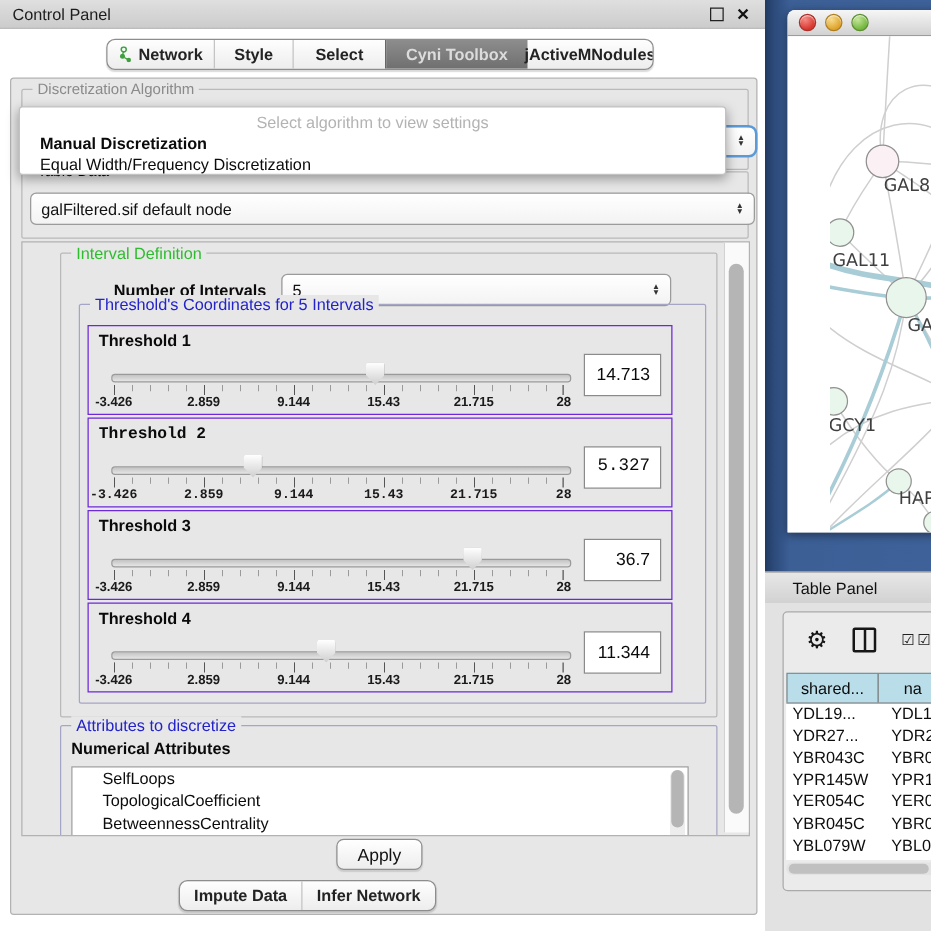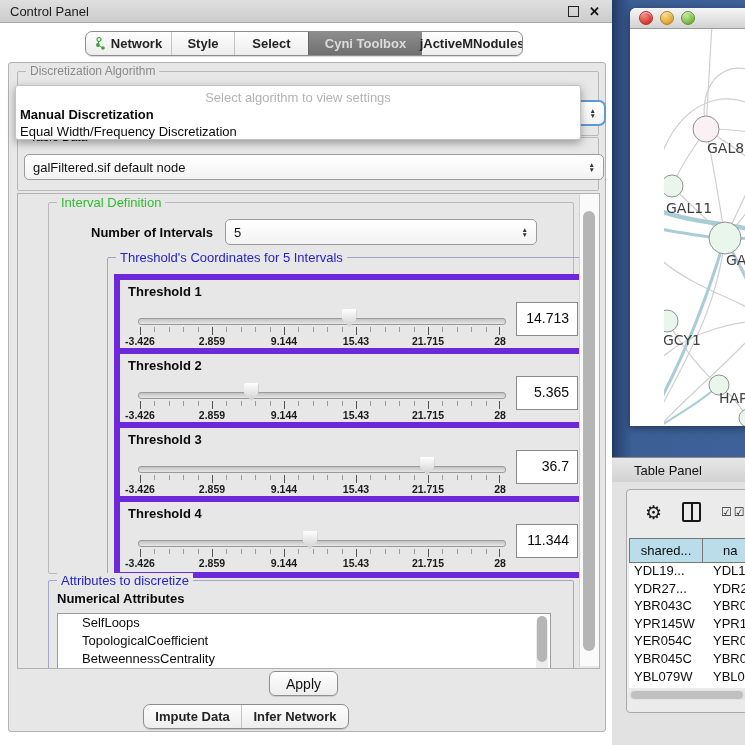--- a/index.html
+++ b/index.html
@@ -41,32 +41,32 @@
   .combo{position:absolute;display:flex;align-items:center;background:linear-gradient(#ffffff,#f3f3f3);
     border:1px solid #9b9b9b;border-radius:5px;font-size:13px;color:#111;padding:0 8px;}
   .combo .spin{margin-left:auto;display:flex;flex-direction:column;align-items:center;
     font-size:6.5px;color:#333;line-height:5px;}
   .combo.focused{border:2px solid #5b9ad6;border-radius:7px;}
 
   
   #algo-popup{position:absolute;left:6px;top:22px;width:564px;height:53px;background:#fff;
     border:1px solid #c2c2c2;border-radius:3px;box-shadow:0 3px 9px rgba(0,0,0,.35);z-index:5;font-size:13px;}
   #algo-popup .ph{color:#b3b3b3;text-align:center;padding-top:4px;height:16px;}
-  #algo-popup .opt{padding:1px 4px;color:#0b0b0b;}
+  #algo-popup .opt{padding:1px 16px;color:#0b0b0b;}
   #algo-popup .opt.hl{font-weight:700;}
 
   
   #main-panel{position:absolute;left:8px;top:130px;width:581px;height:474px;background:#e7e7e7;
     border:1px solid #b2b2b2;overflow:hidden;}
   #main-vscroll{position:absolute;left:561px;top:0;width:19px;height:472px;background:#fafafa;
     border-left:1px solid #d2d2d2;}
   #main-vscroll .vthumb{position:absolute;left:3px;top:17px;width:12px;height:440px;background:#b5b5b5;border-radius:6px;}
 
   
-  .thr-box{position:absolute;left:50px;width:466px;height:70px;border:6px solid #6d28d9;background:#e7e7e7;}
+  .thr-box{position:absolute;left:50px;width:466px;height:70px;border:1px solid #6d28d9;background:#e7e7e7;}
   .thr-label{position:absolute;left:8px;top:4px;font-size:13px;font-weight:700;color:#0a0a0a;}
   .track{position:absolute;left:18px;top:38px;width:366px;height:5px;border:1px solid #9a9a9a;border-radius:3px;
     background:linear-gradient(#c3c3c3,#e6e6e6);}
   .ticks-wrap{position:absolute;left:20px;top:47px;width:360px;height:8px;}
   .ticks-minor{position:absolute;left:0;top:0;width:100%;height:5px;
     background:repeating-linear-gradient(to right,#9a9a9a 0 1px,transparent 1px 4%);}
   .ticks-major{position:absolute;left:0;top:0;width:100%;height:8px;
     background:repeating-linear-gradient(to right,#555 0 1px,transparent 1px 20%);}
   .ticks-major::after{content:'';position:absolute;right:0;top:0;width:1px;height:8px;background:#555;}
   .scale-row{position:absolute;left:20px;top:55px;width:360px;height:12px;}
@@ -204,21 +204,21 @@
 
           <span style="position:absolute;left:42px;top:22px;font-size:13px;font-weight:700;color:#0a0a0a;">Number of Intervals</span>
           <div class="combo" style="left:176px;top:16px;width:294px;height:24px;">
             <span>5</span>
             <span class="spin">
                 <span>▲</span>
                 <span>▼</span>
               </span>
           </div>
 
-          <div class="group" style="left:14px;top:54px;width:500px;height:318px;border-color:#a5a5c5;margin-left:44px;">
+          <div class="group" style="left:14px;top:40px;width:500px;height:318px;border-color:#a5a5c5;">
             <span class="glabel blue">Threshold's Coordinates for 5 Intervals</span>
 
             <div class="thr-box" style="left:6px;top:16px;">
               <span class="thr-label">Threshold 1</span>
               <div class="track"></div>
               <div class="ticks-wrap">
                   <div class="ticks-minor"></div>
                   <div class="ticks-major"></div>
                 </div>
               <div class="scale-row">
@@ -228,39 +228,39 @@
                 <span style="left:60%">15.43</span>
                 <span style="left:80%">21.715</span>
                 <span style="left:100%">28</span>
               </div>
               <div class="thumb-zone">
                   <div class="thumb" style="pointer-events: auto; left: 57.7197%;"></div>
                 </div>
               <div class="valbox">14.713</div>
             </div>
 
-            <div class="thr-box" style="left:6px;top:90px;">
+            <div class="thr-box" style="left:6px;top:90px;font-family:Liberation Mono, monospace;">
               <span class="thr-label">Threshold 2</span>
               <div class="track"></div>
               <div class="ticks-wrap">
                   <div class="ticks-minor"></div>
                   <div class="ticks-major"></div>
                 </div>
               <div class="scale-row">
                 <span style="left:0%">-3.426</span>
                 <span style="left:20%">2.859</span>
                 <span style="left:40%">9.144</span>
                 <span style="left:60%">15.43</span>
                 <span style="left:80%">21.715</span>
                 <span style="left:100%">28</span>
               </div>
               <div class="thumb-zone">
                   <div class="thumb" style="pointer-events: auto; left: 30.9998%;"></div>
                 </div>
-              <div class="valbox">5.365</div>
+              <div class="valbox">5.327</div>
             </div>
 
             <div class="thr-box" style="left:6px;top:164px;">
               <span class="thr-label">Threshold 3</span>
               <div class="track"></div>
               <div class="ticks-wrap">
                   <div class="ticks-minor"></div>
                   <div class="ticks-major"></div>
                 </div>
               <div class="scale-row">

